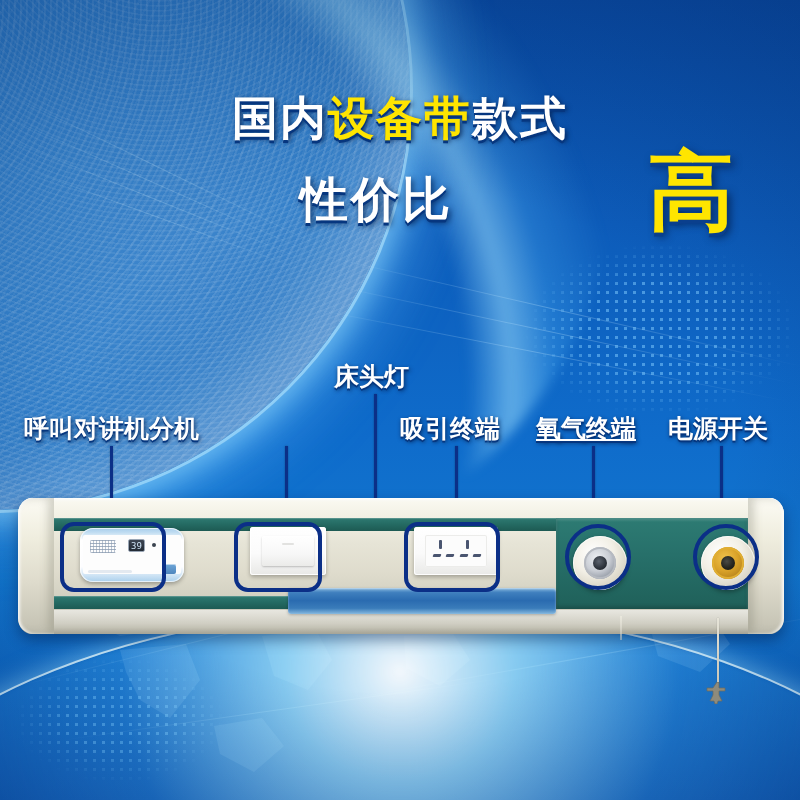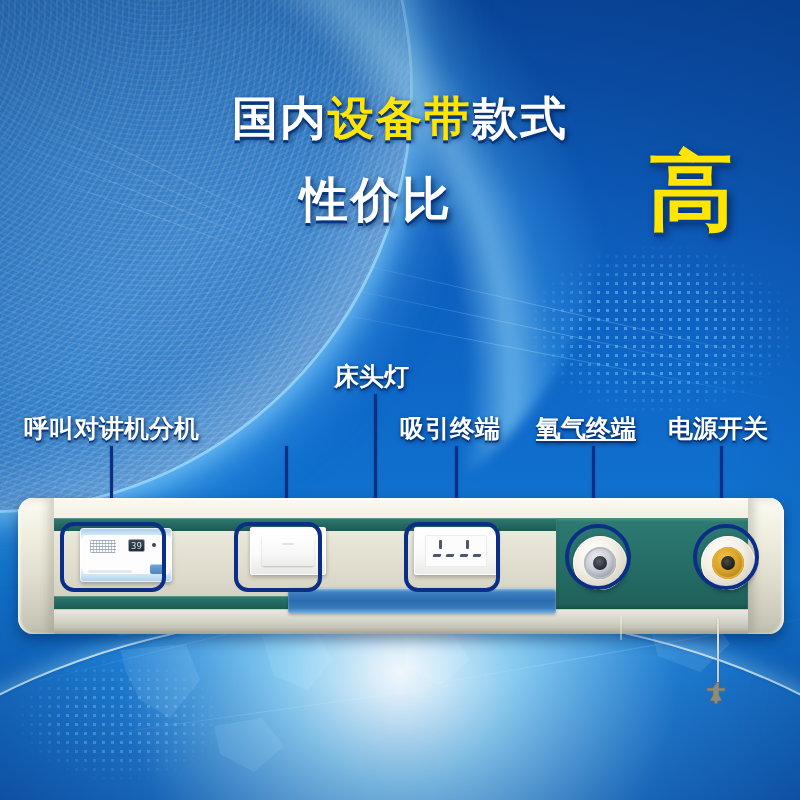--- a/index.html
+++ b/index.html
@@ -198,22 +198,22 @@
   }
 
   
   .body-hl{
     position:absolute; left:36px; right:36px; top:112px; height:24px;
     background:linear-gradient(180deg,rgba(255,255,255,.55),rgba(255,255,255,0));
   }
 
   
   .intercom{
-    position:absolute; left:62px; top:30px; width:92px; height:54px;
-    border-radius:4px;
+    position:absolute; left:62px; top:30px; width:104px; height:54px;
+    border-radius:13px;
     background:linear-gradient(180deg,#a7cdeb 0%, #bfdcf1 8%, #ffffff 22%, #fdfdff 72%, #a9cfec 100%);
     box-shadow:0 2px 4px rgba(0,0,0,.30), inset 0 0 0 1px rgba(255,255,255,.7);
     overflow:hidden;
   }
   .ic-face{ position:absolute; left:3px; top:7px; right:3px; bottom:8px; background:#fdfdfd; border-radius:2px; }
   .ic-grille{
     position:absolute; left:10px; top:12px; width:26px; height:13px;
     background:
       repeating-linear-gradient(0deg, rgba(120,140,165,.75) 0 1px, rgba(255,255,255,0) 1px 3px),
       repeating-linear-gradient(90deg, rgba(120,140,165,.55) 0 1px, rgba(255,255,255,0) 1px 3px);

